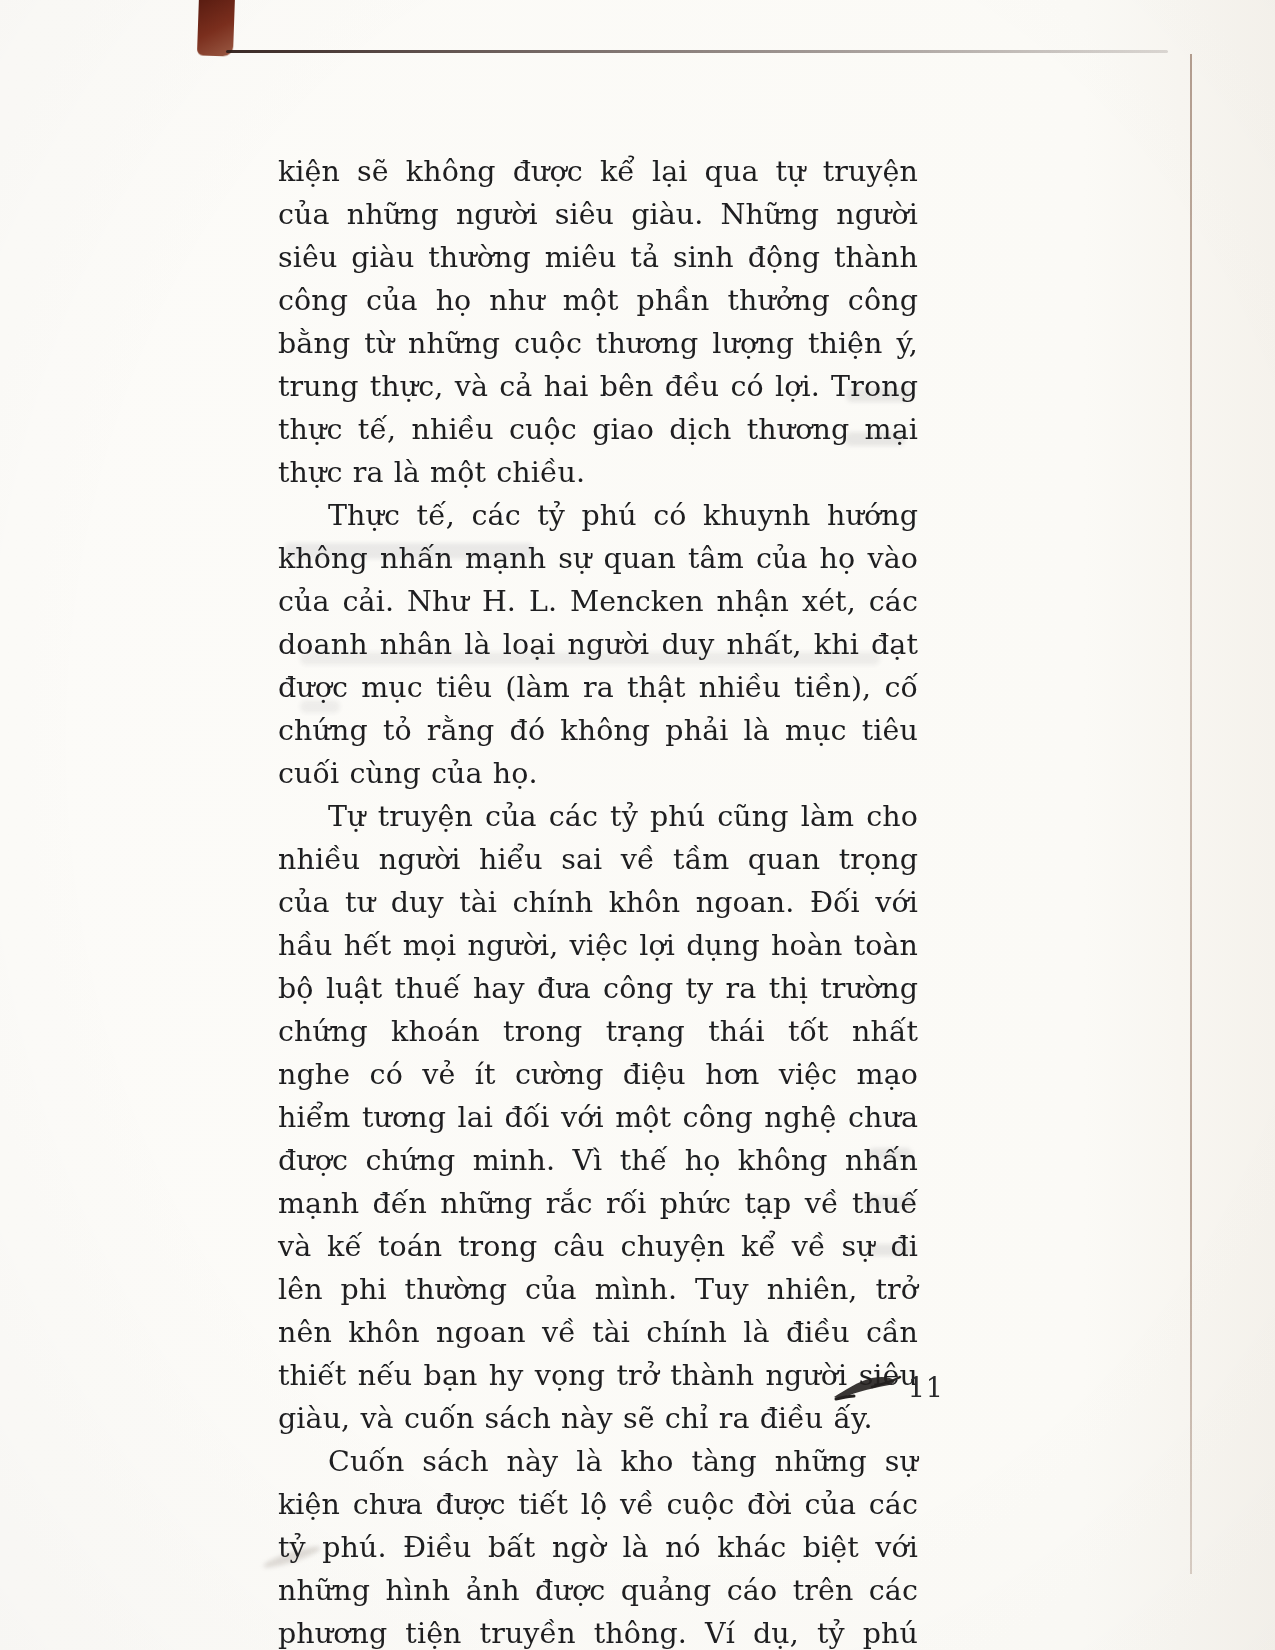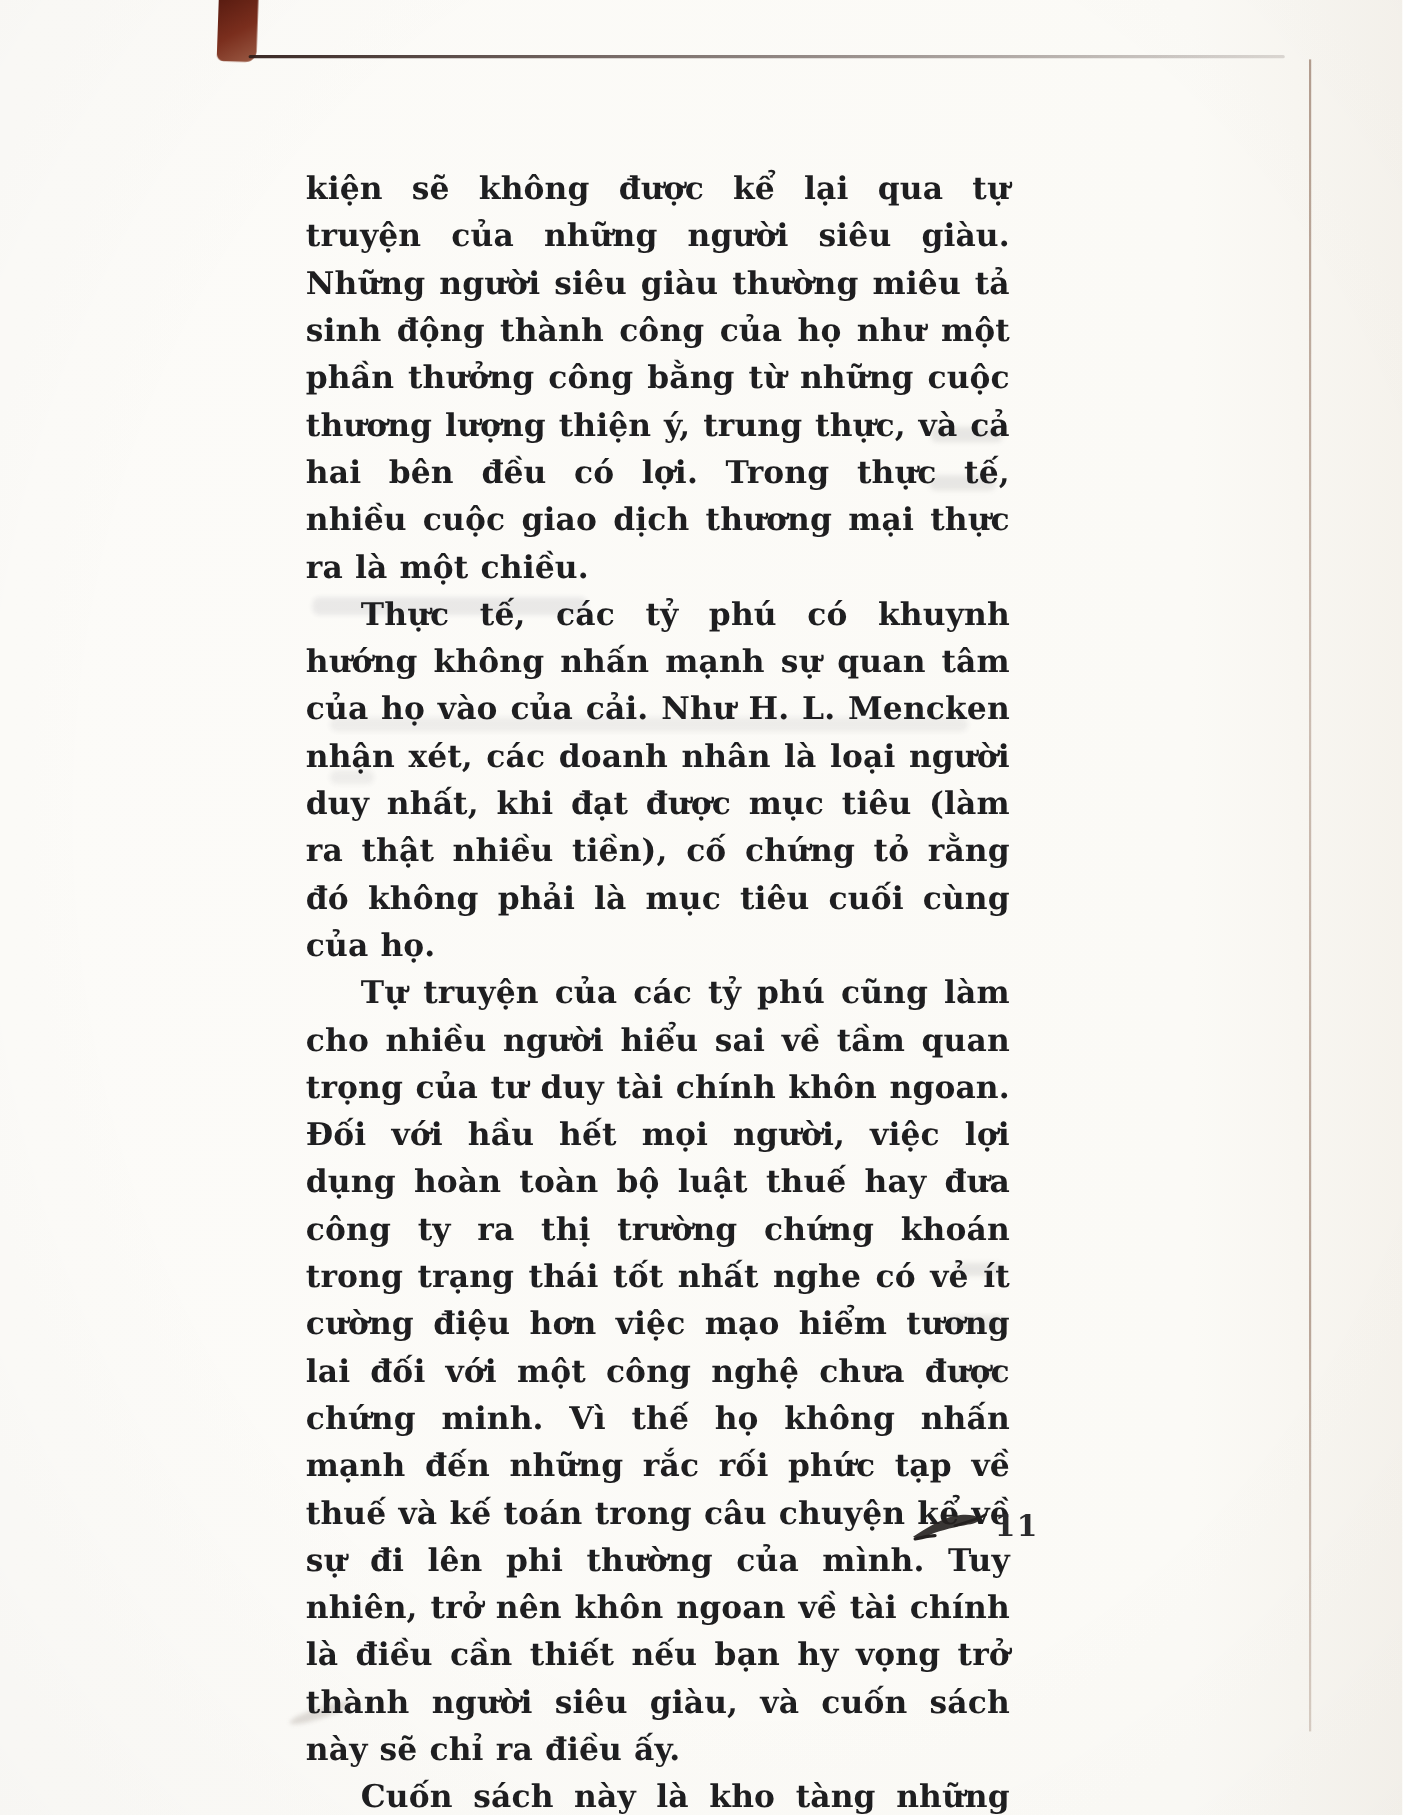--- a/index.html
+++ b/index.html
@@ -13,21 +13,20 @@
     overflow: hidden;
     position: relative;
     font-family: "DejaVu Serif", "Liberation Serif", serif;
   }
   .scan {
     position: absolute;
     inset: 0;
     background:
       radial-gradient(ellipse at 55% 45%, rgba(255,255,255,0) 60%, rgba(0,0,0,0.02) 100%),
       linear-gradient(to right, #fcfbf8 0%, #fbfaf6 85%, #f5f2ec 100%);
-    font-weight: bold;
   }
   
   .corner-mark {
     position: absolute;
     left: 198px; top: -6px;
     width: 36px; height: 62px;
     background: linear-gradient(150deg, #54190f 0%, #7a2e1d 55%, #9a5a44 100%);
     border-radius: 0 0 10px 6px;
     transform: rotate(2deg);
     filter: blur(0.6px);

